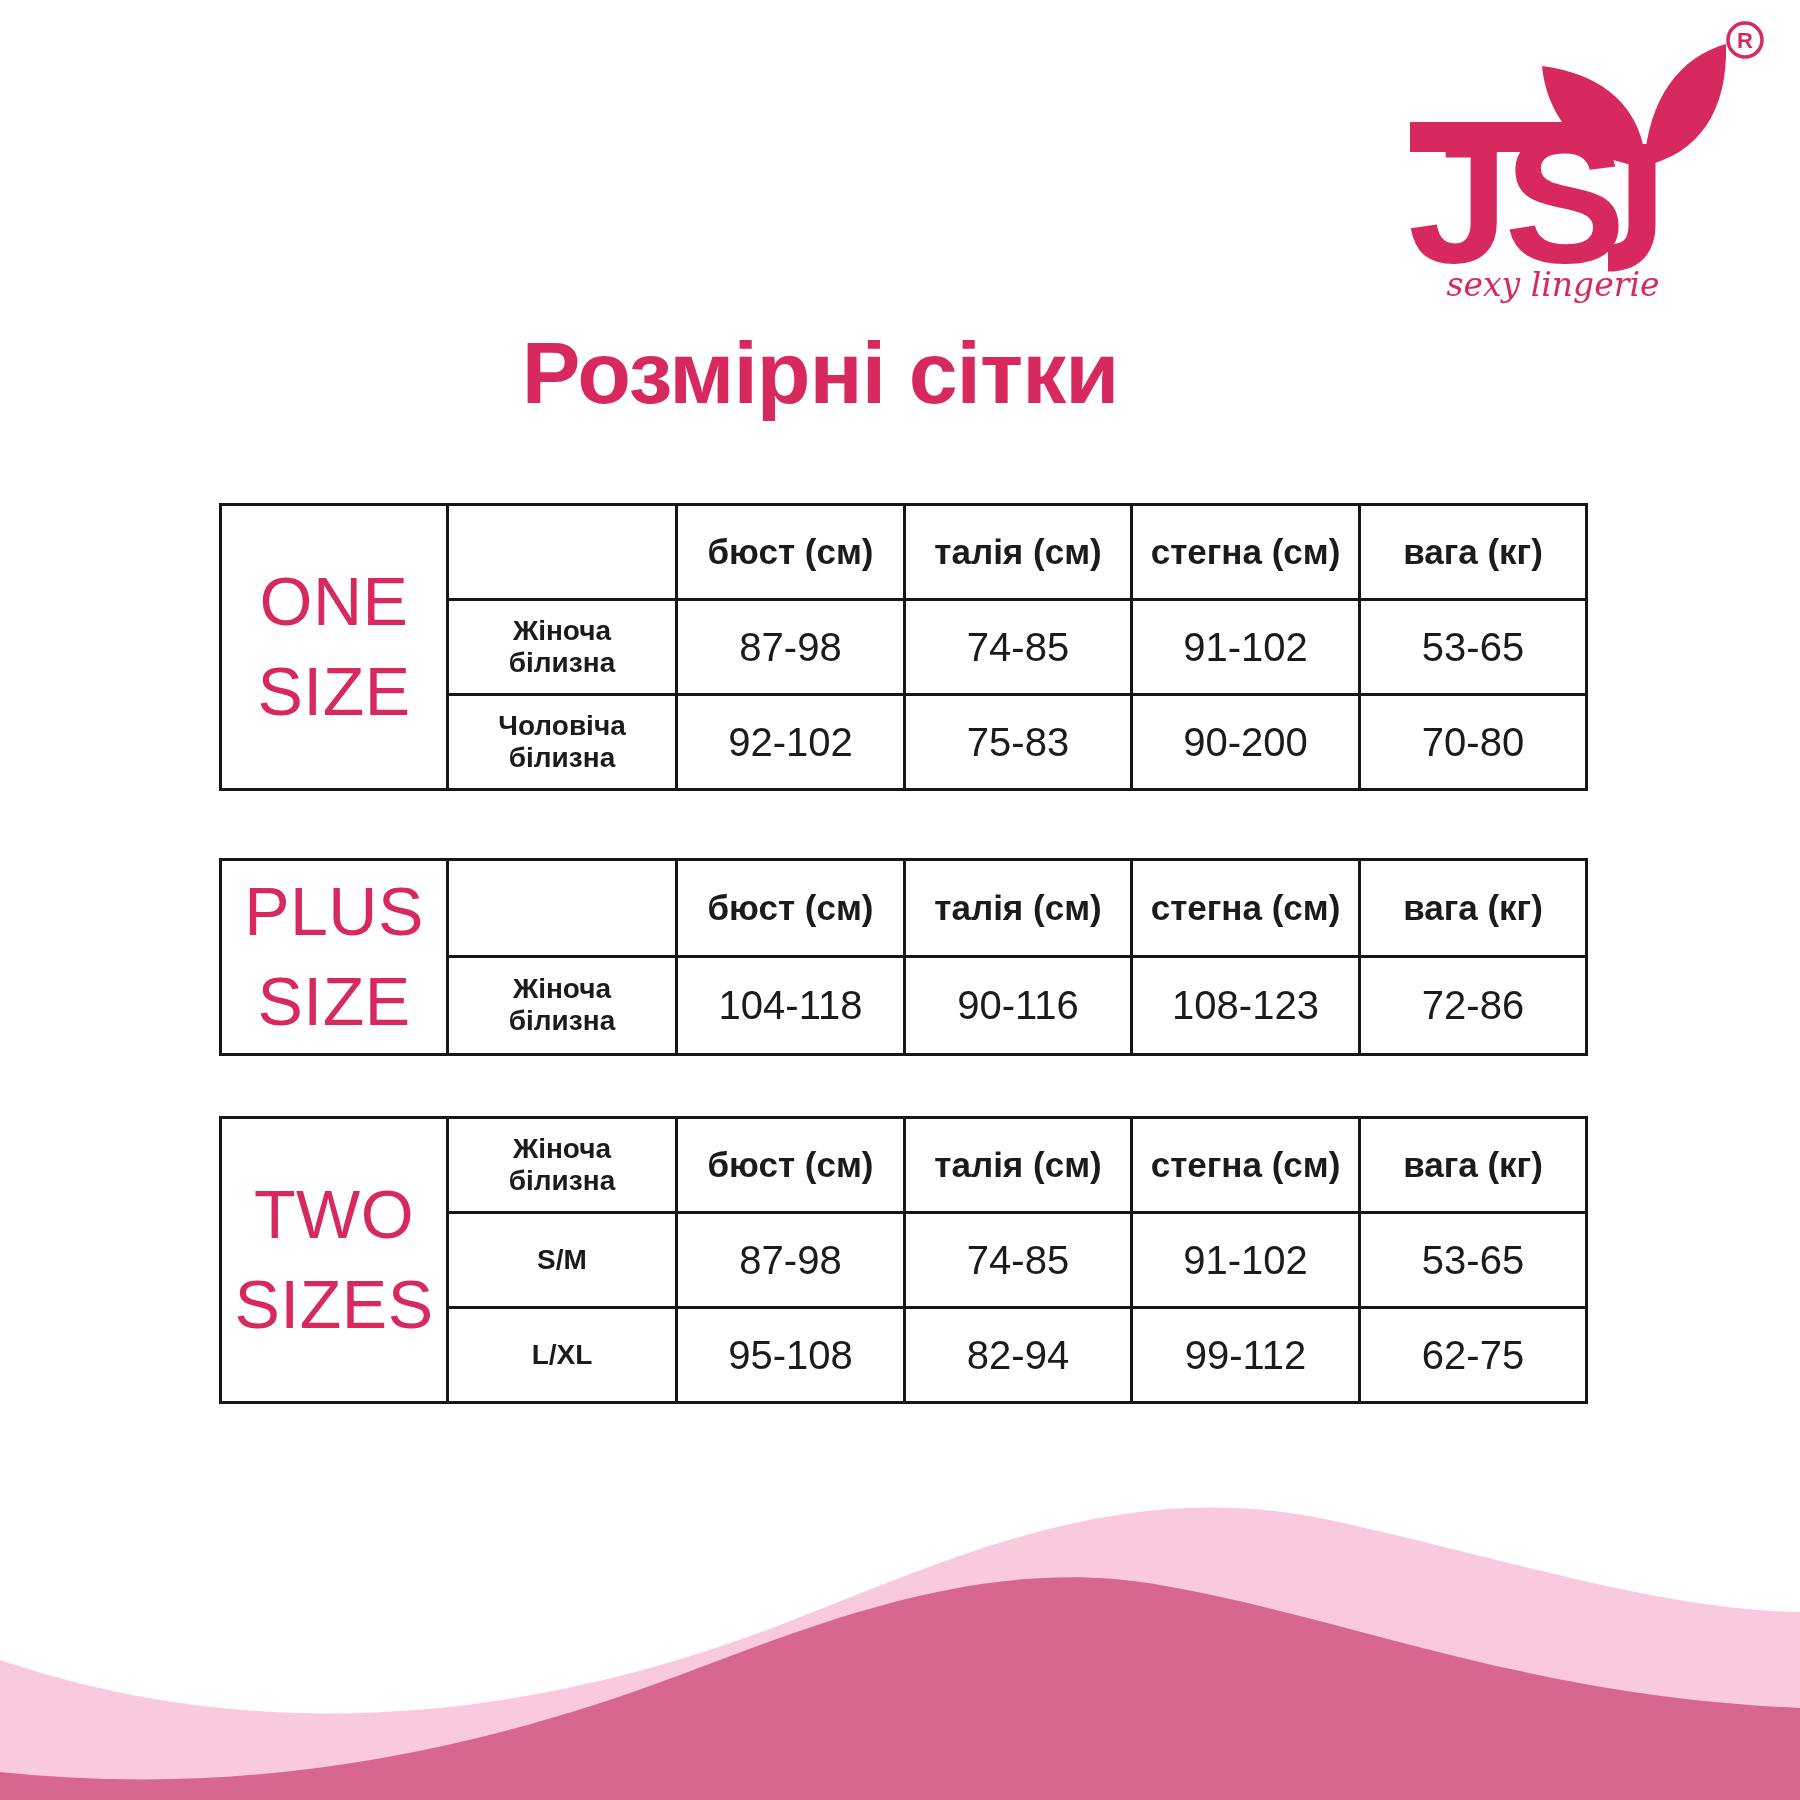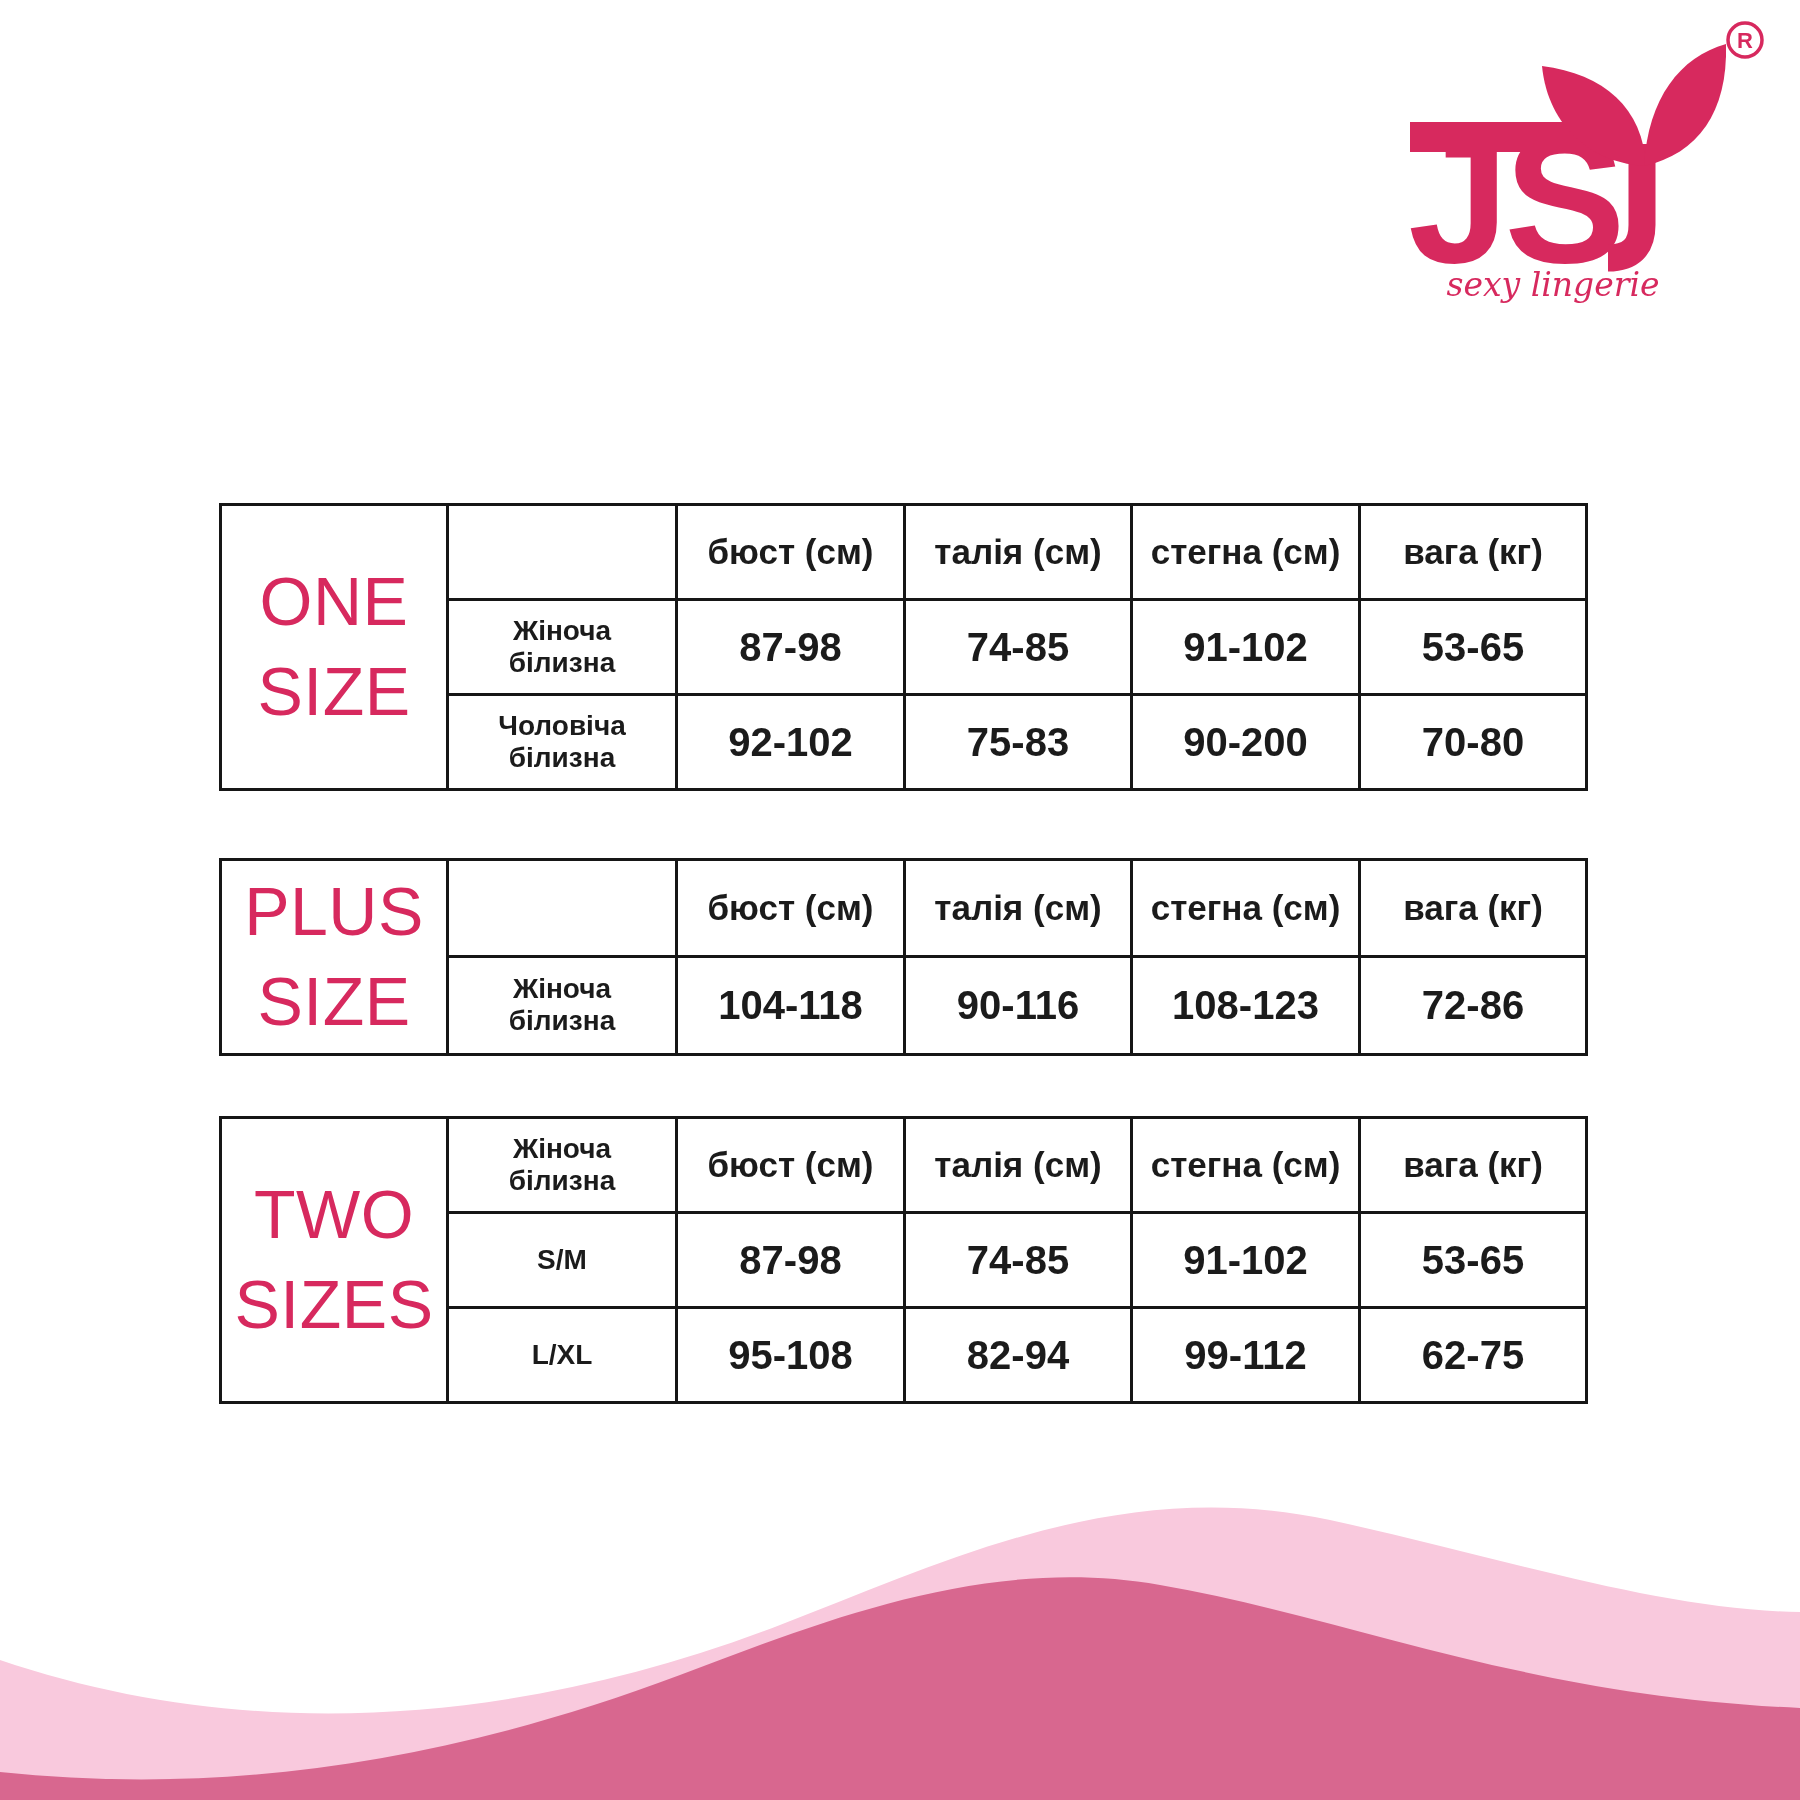--- a/index.html
+++ b/index.html
@@ -49,21 +49,21 @@
   .corner-cell,.name-cell{
     font-size:28px;font-weight:bold;line-height:1.15;
     color:var(--text,#1b1b1b);
   }
   .head-cell{
     font-size:35px;font-weight:bold;
     color:var(--text,#1b1b1b);
     margin-top:44px;
   }
   .value-cell{
-    font-size:40px;font-weight:bold;
+    font-size:40px;font-weight:normal;
     color:var(--text,#1b1b1b);
   }
 
   
   .waves{position:absolute;left:0;bottom:0;width:1800px;height:340px;display:block;}
 </style>
 </head>
 <body>
 
 <div id="canvas">
@@ -76,20 +76,21 @@
       <path d="M248,154 C196,152 150,116 144,54 C206,62 245,96 248,154 Z" fill="#d7295e"></path>
       <path d="M246,154 C250,86 282,45 328,32 C330,100 300,142 246,154 Z" fill="#d7295e"></path>
     </g>
     <g>
       <circle cx="347" cy="28" r="17" fill="none" stroke="#d7295e" stroke-width="3.5"></circle>
       <text x="347" y="36" text-anchor="middle" font-family="Liberation Sans, sans-serif" font-weight="bold" font-size="22" fill="#d7295e">R</text>
     </g>
     <text x="155" y="284" text-anchor="middle" font-family="DejaVu Serif, serif" font-style="italic" font-size="33" fill="#d7295e">sexy lingerie</text>
   </svg>
 
+  <div class="page-title">Розмірні сітки</div>
 
   <table class="size-table t0">
     <colgroup>
       <col style="width:227px">
         <col style="width:229px">
         <col style="width:228px">
       <col style="width:227px">
         <col style="width:228px">
         <col style="width:227px">
     </colgroup>

